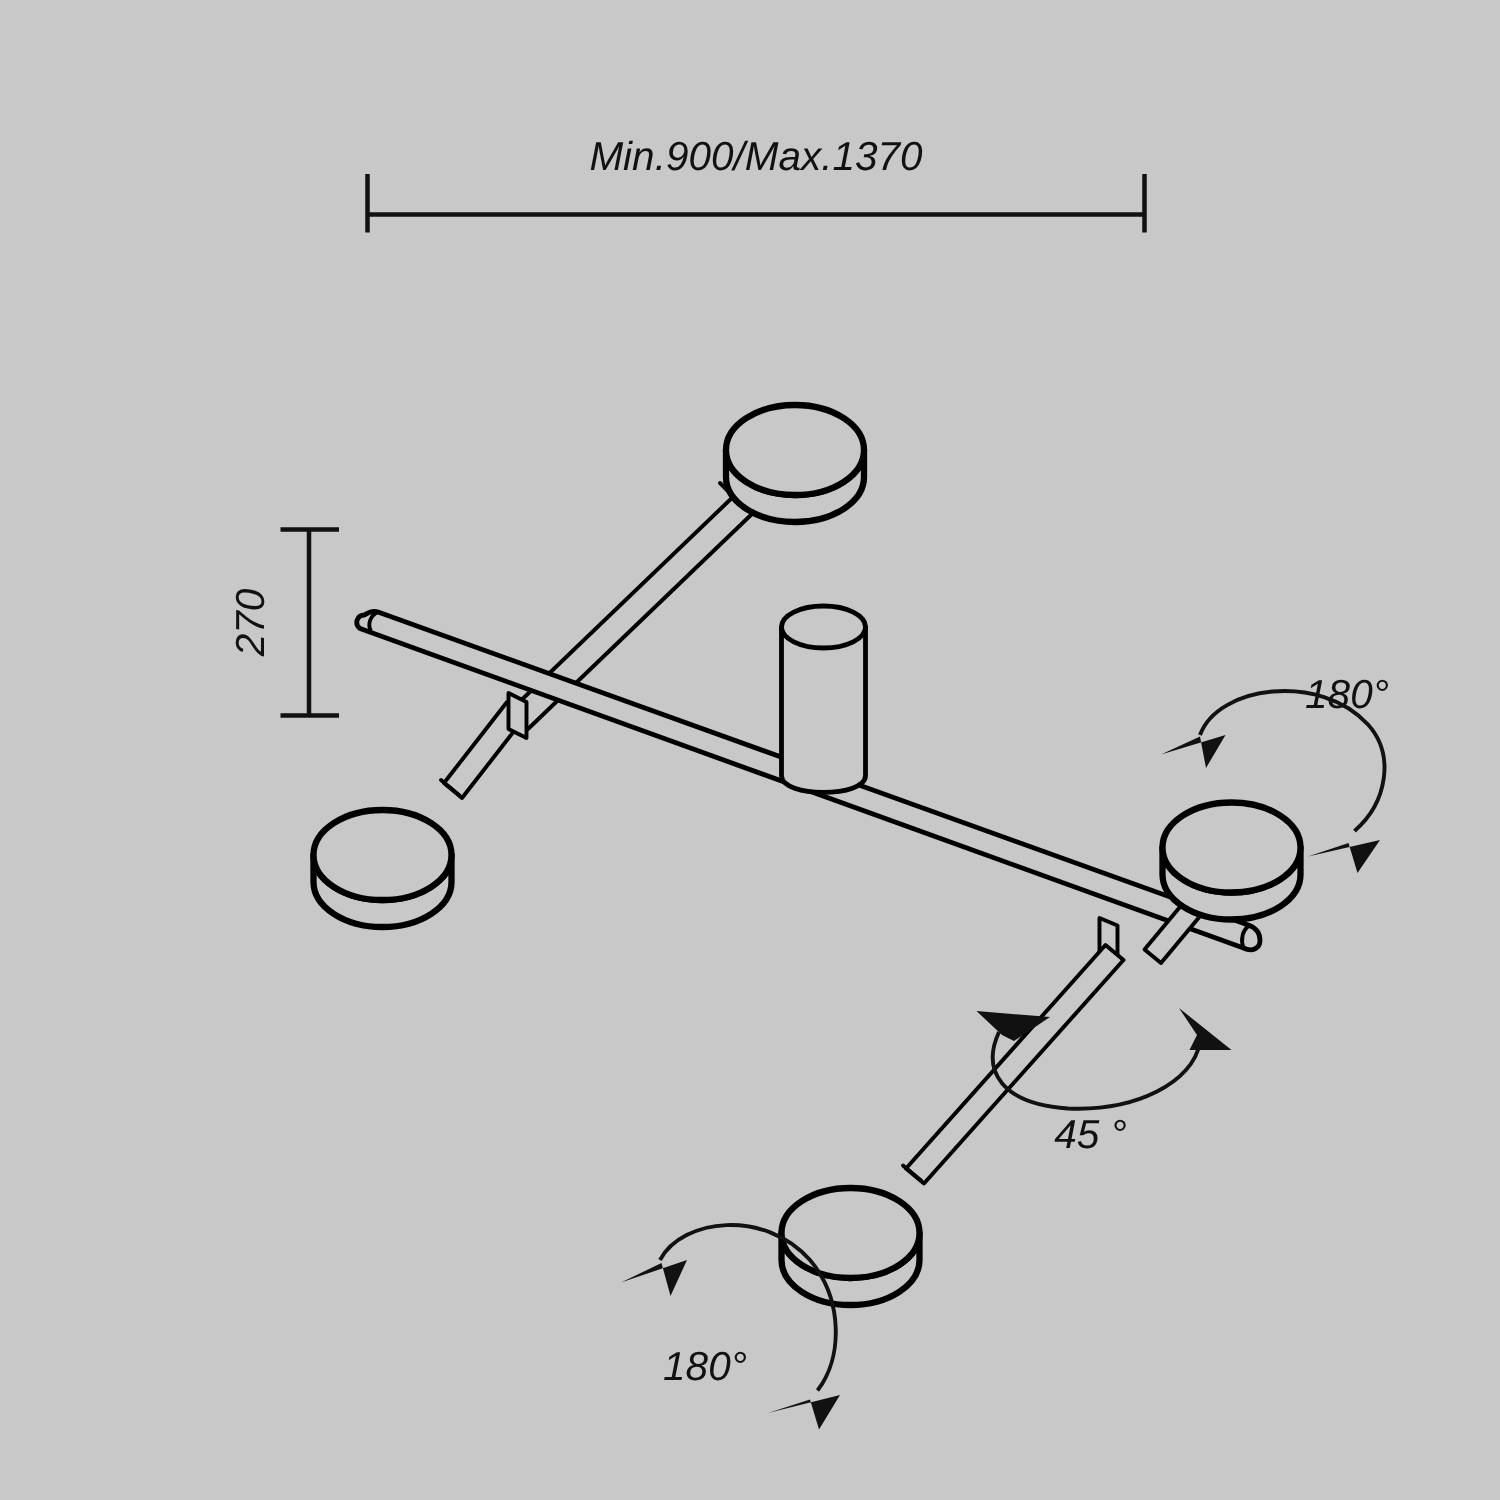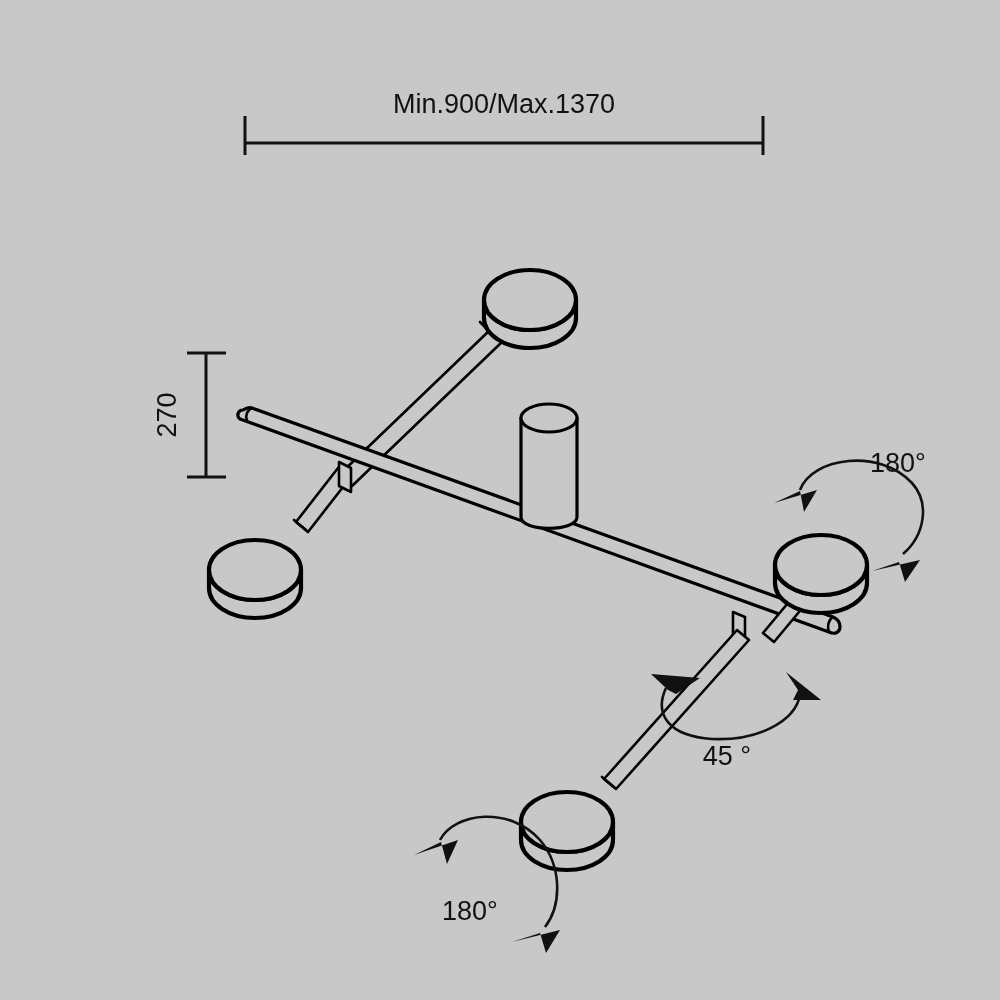--- a/index.html
+++ b/index.html
@@ -11,20 +11,21 @@
     width: 1000px;
     height: 1000px;
     overflow: hidden;
     font-family: "Liberation Sans", sans-serif;
   }
   #drawing-root {
     position: relative;
     width: 1000px;
     height: 1000px;
     background: #c8c8c8;
+    font-style: italic;
   }
   svg#tech-drawing {
     display: block;
     width: 1000px;
     height: 1000px;
   }
   .dim-text {
     font-family: "Liberation Sans", sans-serif;
     font-size: 27px;
     fill: #111111;

